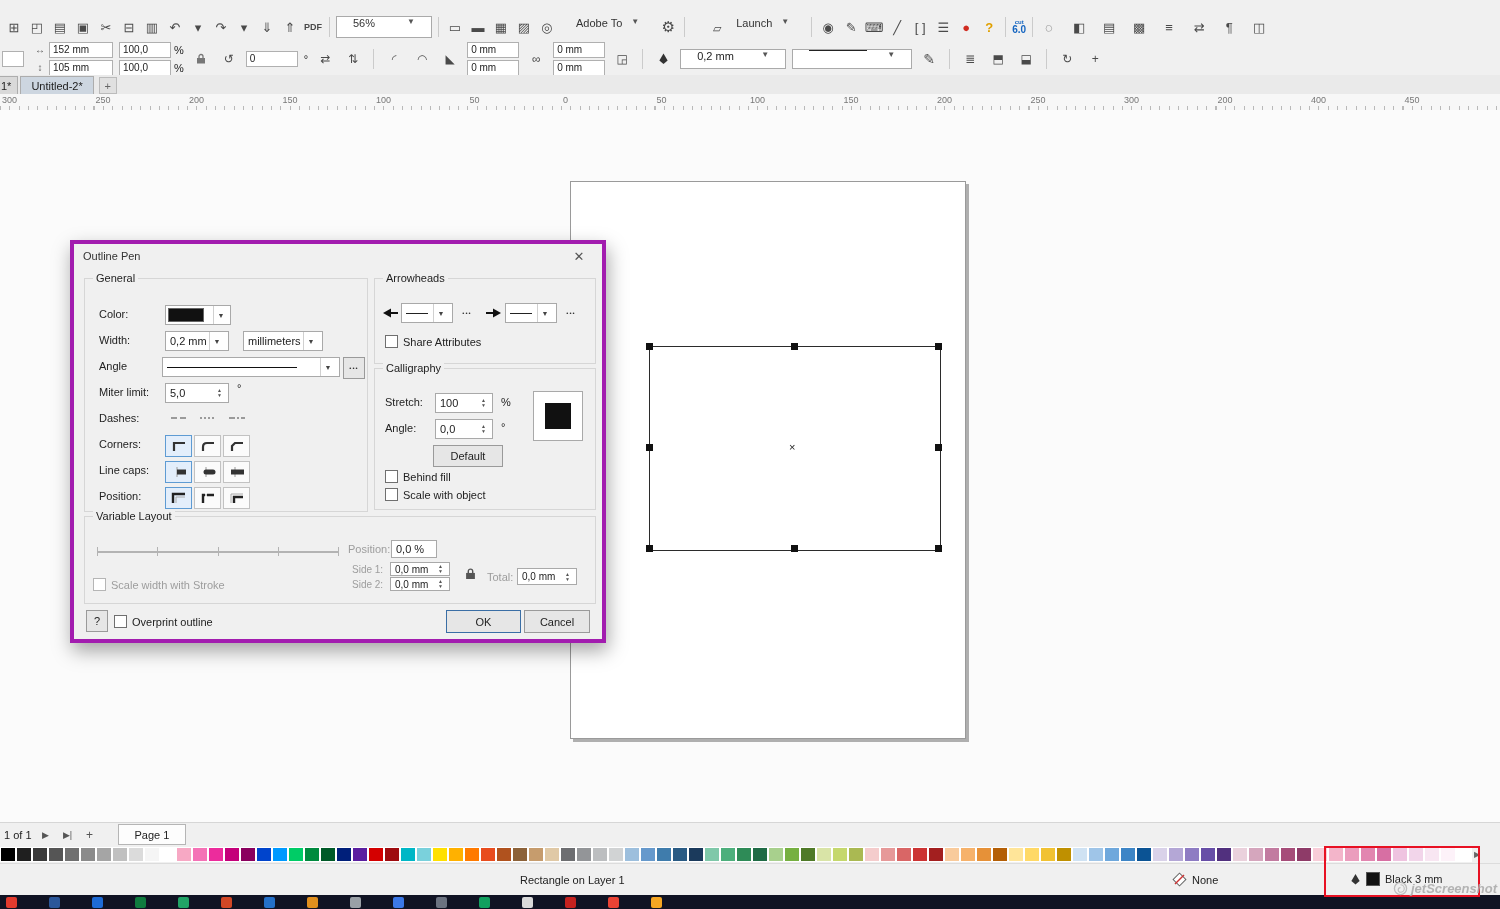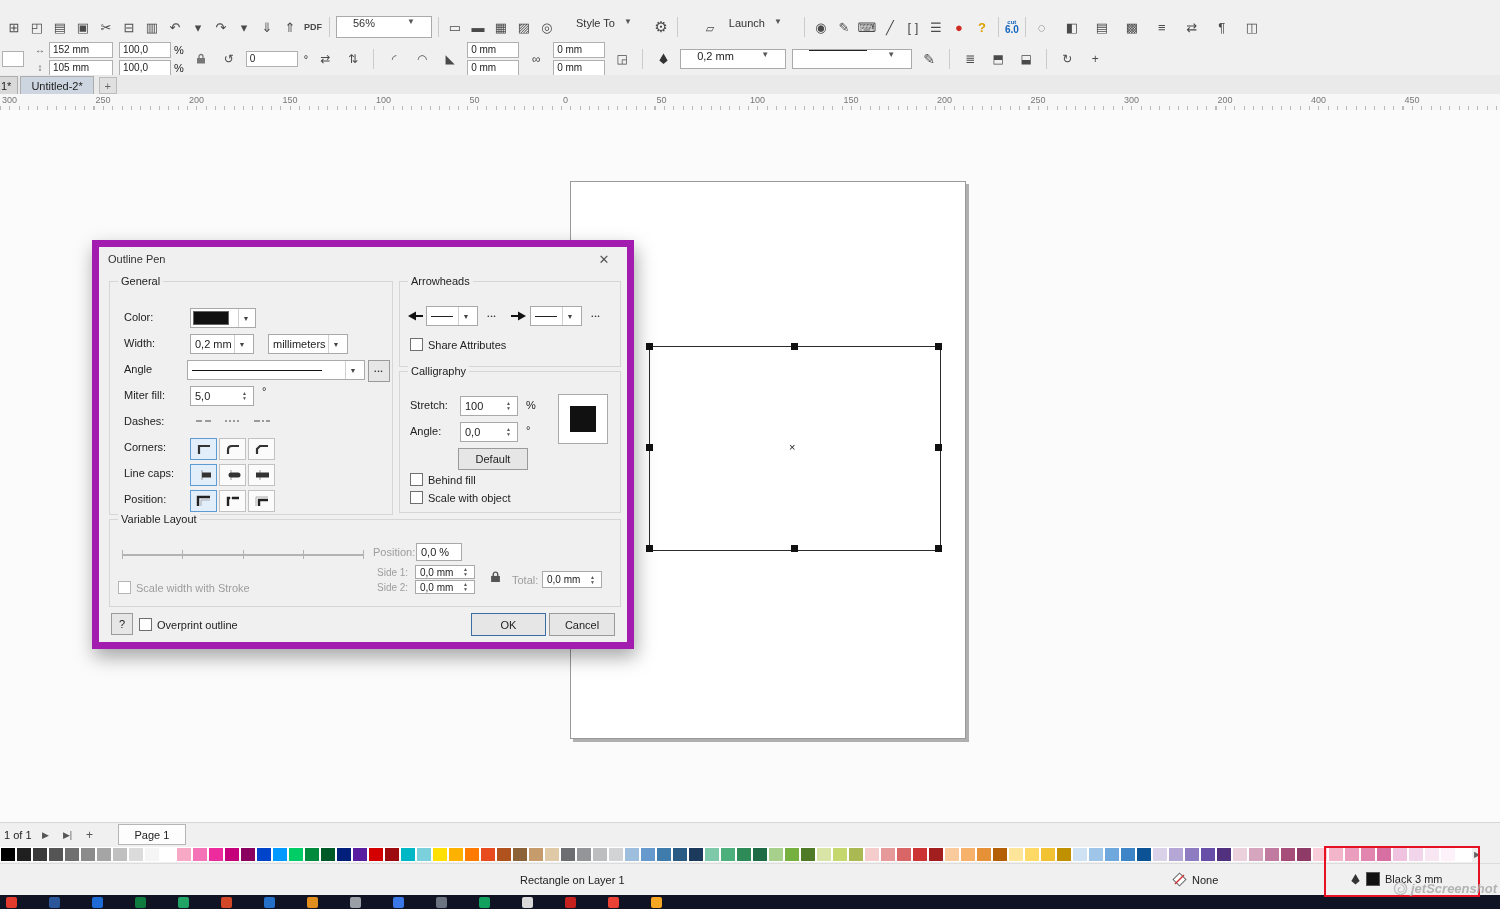--- a/index.html
+++ b/index.html
@@ -47,21 +47,21 @@
   .rlab{position:absolute;top:1px;font-size:9px;color:#777}
 
   
   .canvas{top:110px;height:712px;background:#fbfbfb;overflow:hidden}
   .page{position:absolute;left:570px;top:71px;width:394px;height:556px;background:#fff;border:1px solid #9a9a9a;box-shadow:3px 3px 0 rgba(0,0,0,.3)}
   .selrect{position:absolute;left:649px;top:236px;width:290px;height:203px;border:1px solid #2b2b2b}
   .hnd{position:absolute;width:7px;height:7px;background:#111}
   .cmark{position:absolute;font-size:11px;color:#222}
 
   
-  .dialog{position:absolute;left:92px;top:240px;width:528px;height:395px;background:#f0f0f0;border:7px solid #a21caf;box-shadow:2px 8px 18px rgba(0,0,0,.35);z-index:20}
+  .dialog{position:absolute;left:70px;top:240px;width:528px;height:395px;background:#f0f0f0;border:4px solid #a21caf;box-shadow:2px 8px 18px rgba(0,0,0,.35);z-index:20}
   .dlg-title{height:24px;display:flex;align-items:center;padding:0 9px;font-size:11px;color:#333}
   .dlg-close{margin-left:auto;width:28px;height:20px;display:flex;align-items:center;justify-content:center;font-size:13px;color:#555}
   .grp{position:absolute;border:1px solid #d6d6d6}
   .grp-lab{position:absolute;top:-7px;left:8px;background:#f0f0f0;padding:0 3px;font-size:11px;color:#222}
   .lbl{position:absolute;font-size:11px;color:#222;white-space:nowrap}
   .lbl.dis{color:#9d9d9d}
   .field{position:absolute;height:20px;background:#fff;border:1px solid #a9a9a9;font-size:11px;display:flex;align-items:center;padding:0 4px;box-sizing:border-box}
   .field .val{white-space:nowrap}
   .spn{margin-left:auto;display:flex;flex-direction:column;line-height:1;color:#555}
   .spn span{font-size:5px;padding:0 2px}
@@ -140,21 +140,21 @@
     </div>
     <div class="tsep"></div>
     <span style="display:flex;gap:3px">
         <span class="tbtn">▭</span>
         <span class="tbtn">▬</span>
         <span class="tbtn">▦</span>
         <span class="tbtn">▨</span>
         <span class="tbtn">◎</span>
       </span>
     <div class="combo" style="background:transparent;border:none">
-      <span class="tlabel">Style To</span>
+      <span class="tlabel">Adobe To</span>
       <span class="ddar">▼</span>
     </div>
     <span class="tbtn" style="font-size:15px">⚙</span>
     <div class="tsep"></div>
     <div class="combo" style="background:transparent;border:none">
       <span class="tbtn" style="font-size:11px">▱</span>
       <span class="tlabel">Launch</span>
       <span class="ddar">▼</span>
     </div>
     <div class="tsep"></div>
@@ -341,21 +341,21 @@
         <span class="ddb">▼</span>
       </div>
       <span class="lbl" style="left:14px;top:81px">Angle</span>
       <div class="field" style="left:77px;top:78px;width:178px">
         <span class="lineprev"></span>
         <span class="ddb">▼</span>
       </div>
       <div class="btn" style="left:258px;top:78px;width:20px;height:20px">
           <span class="dots">•••</span>
         </div>
-      <span class="lbl" style="left:14px;top:107px">Miter fill:</span>
+      <span class="lbl" style="left:14px;top:107px">Miter limit:</span>
       <div class="field" style="left:80px;top:104px;width:64px">
         <span class="val">5,0</span>
         <span class="spn">
             <span>▲</span>
             <span>▼</span>
           </span>
       </div>
       <span class="lbl" style="left:152px;top:103px">°</span>
       <span class="lbl" style="left:14px;top:133px">Dashes:</span>
       <div class="tool3" style="left:80px;top:130px">

